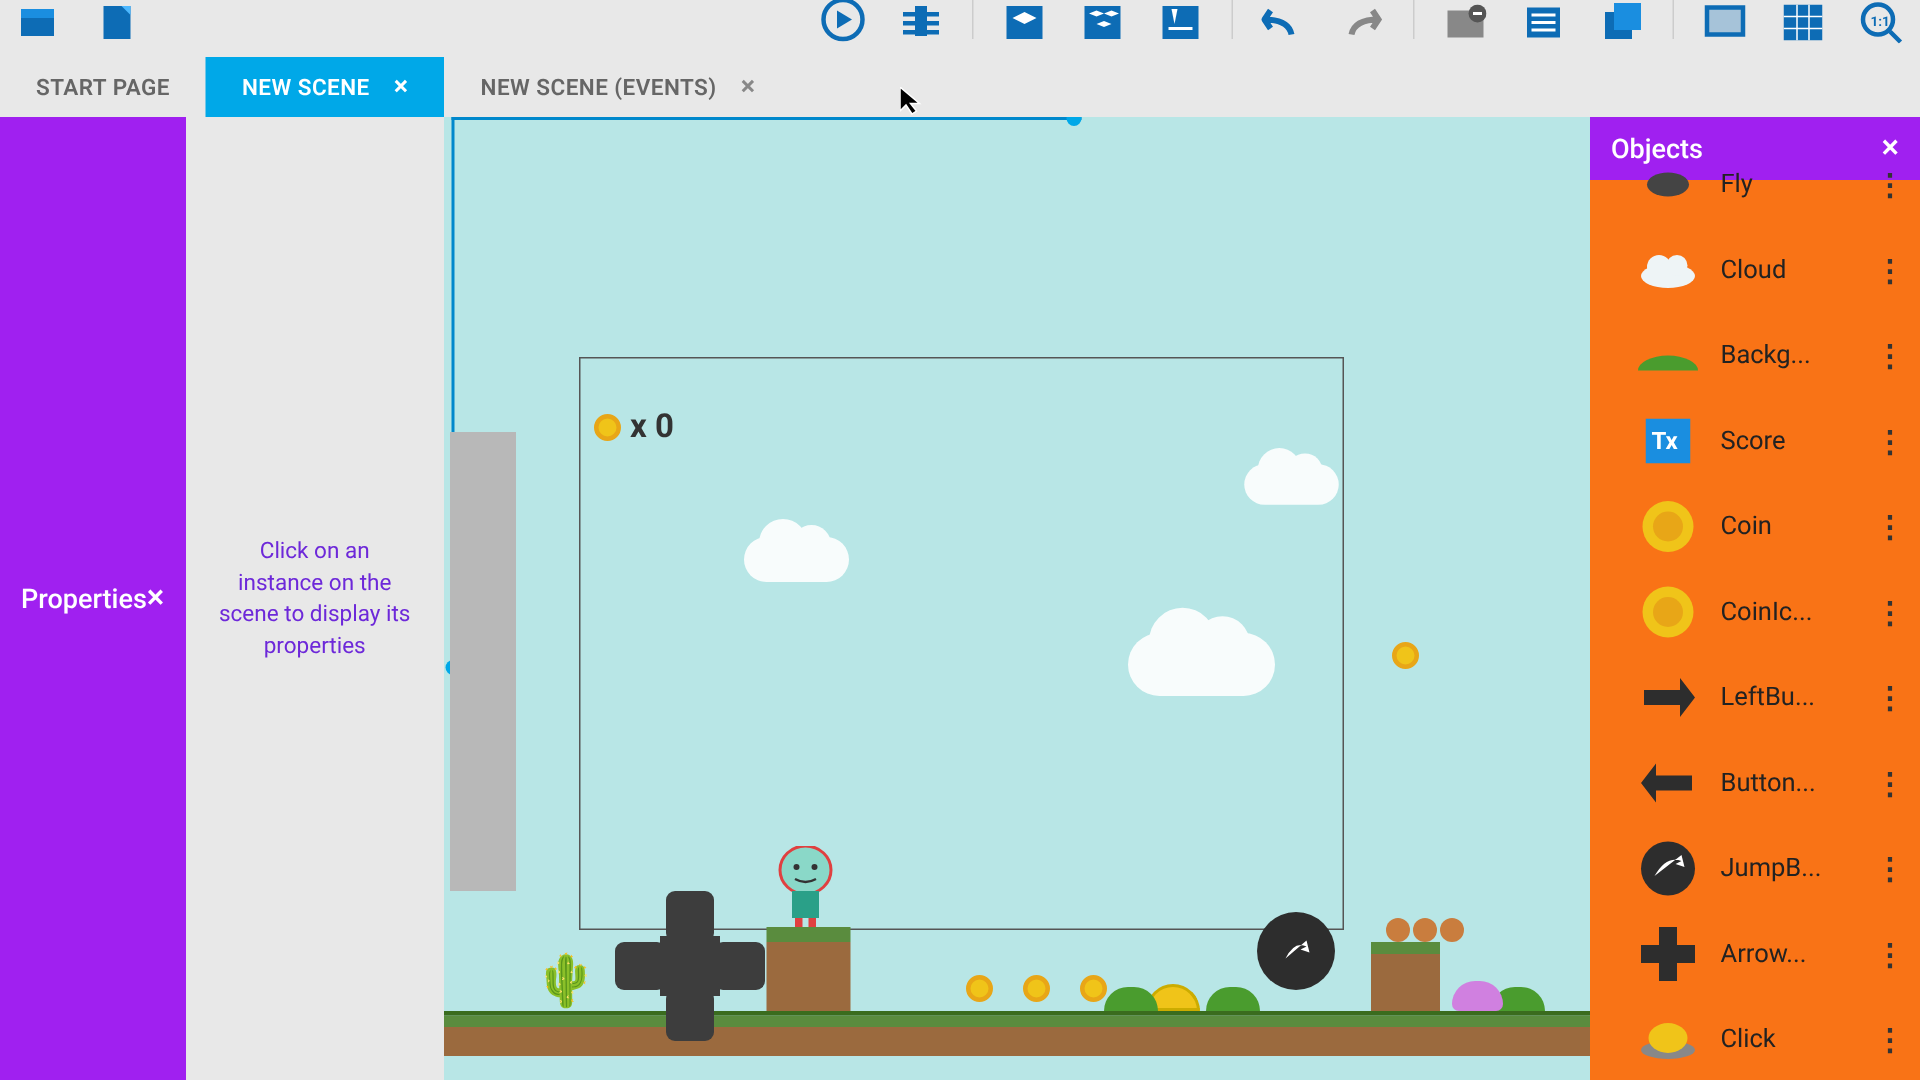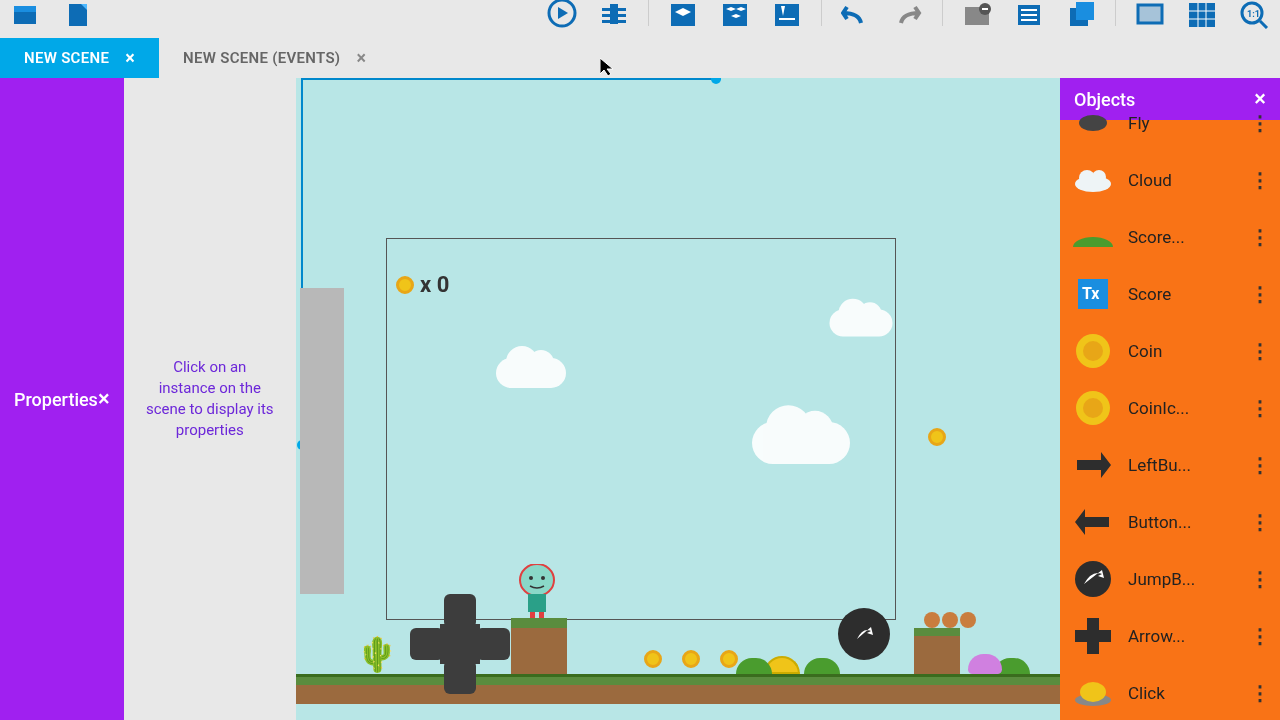--- a/index.html
+++ b/index.html
@@ -175,20 +175,23 @@
         <svg width="30" height="28">
           <circle cx="13" cy="12" r="10" fill="none" stroke="#0d6cb5" stroke-width="3"></circle>
           <line x1="21" y1="20" x2="28" y2="27" stroke="#0d6cb5" stroke-width="3"></line>
           <text x="8" y="16" font-size="9" fill="#0d6cb5" font-weight="bold">1:1</text>
         </svg>
       </div>
   </div>
 </div>
 
 <div class="tabs">
+  <div class="tab">
+    <span>START PAGE</span>
+  </div>
   <div class="tab active">
     <span>NEW SCENE</span>
     <span class="tab-close">×</span>
   </div>
   <div class="tab">
     <span>NEW SCENE (EVENTS)</span>
     <span class="tab-close" style="color:#888">×</span>
   </div>
 </div>
 
@@ -264,21 +267,21 @@
         <div class="crate"></div>
       </div>
     <div class="slime"></div>
   </div>
 
   <div class="objects">
     <div class="panel-header">
       <span>Objects</span>
       <span class="panel-close">×</span>
     </div>
-    <div class="obj-list" id="obj-list" style="margin-top:-26px;">
+    <div class="obj-list" id="obj-list" style="margin-top:-26px;padding-left:19px;">
         <div class="obj-item">
           <div class="obj-icon">
             <svg width="38" height="20">
               <ellipse cx="19" cy="10" rx="14" ry="8" fill="#444"></ellipse>
             </svg>
           </div>
           <div class="obj-label">Fly</div>
           <div class="obj-menu">⋮</div>
         </div>
         <div class="obj-item">
@@ -291,21 +294,21 @@
           </div>
           <div class="obj-label">Cloud</div>
           <div class="obj-menu">⋮</div>
         </div>
         <div class="obj-item">
           <div class="obj-icon">
             <svg width="40" height="20">
               <ellipse cx="20" cy="20" rx="20" ry="10" fill="#4a9c2e"></ellipse>
             </svg>
           </div>
-          <div class="obj-label">Score...</div>
+          <div class="obj-label">Backg...</div>
           <div class="obj-menu">⋮</div>
         </div>
         <div class="obj-item">
           <div class="obj-icon">
             <svg width="30" height="30">
               <rect width="30" height="30" fill="#1a8ee0"></rect>
               <text x="4" y="20" fill="#fff" font-size="16" font-weight="bold">Tx</text>
             </svg>
           </div>
           <div class="obj-label">Score</div>

